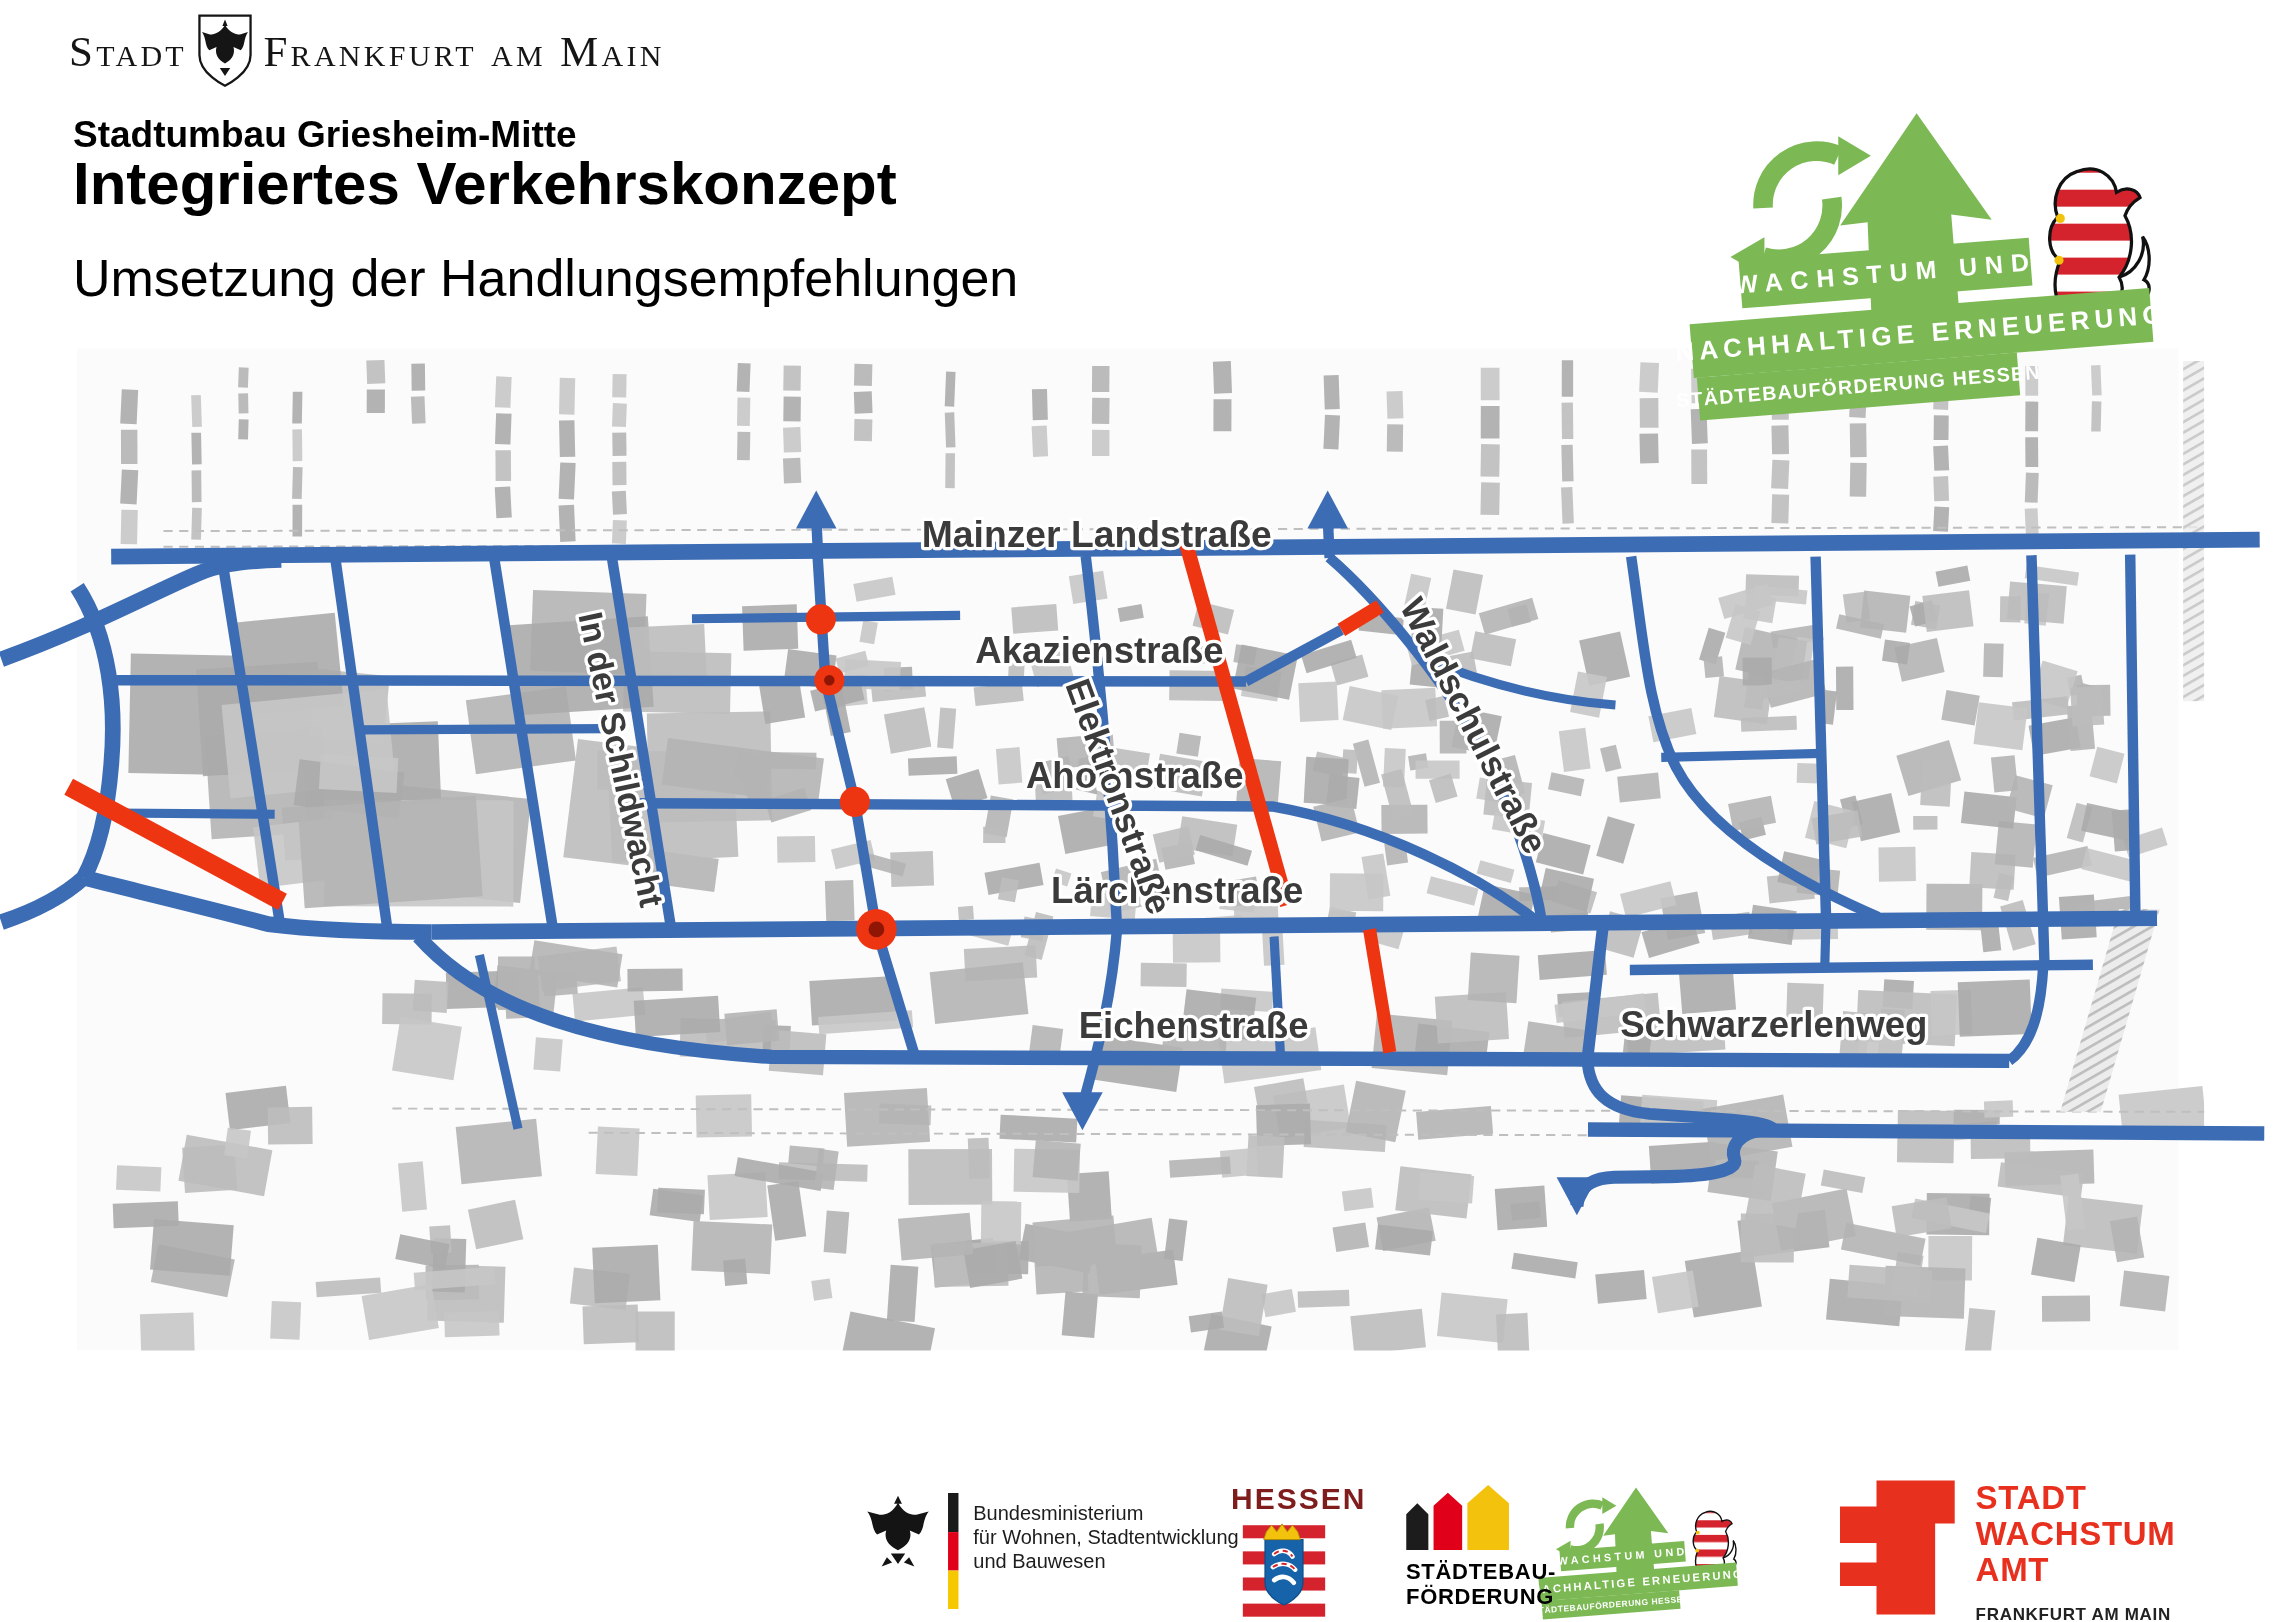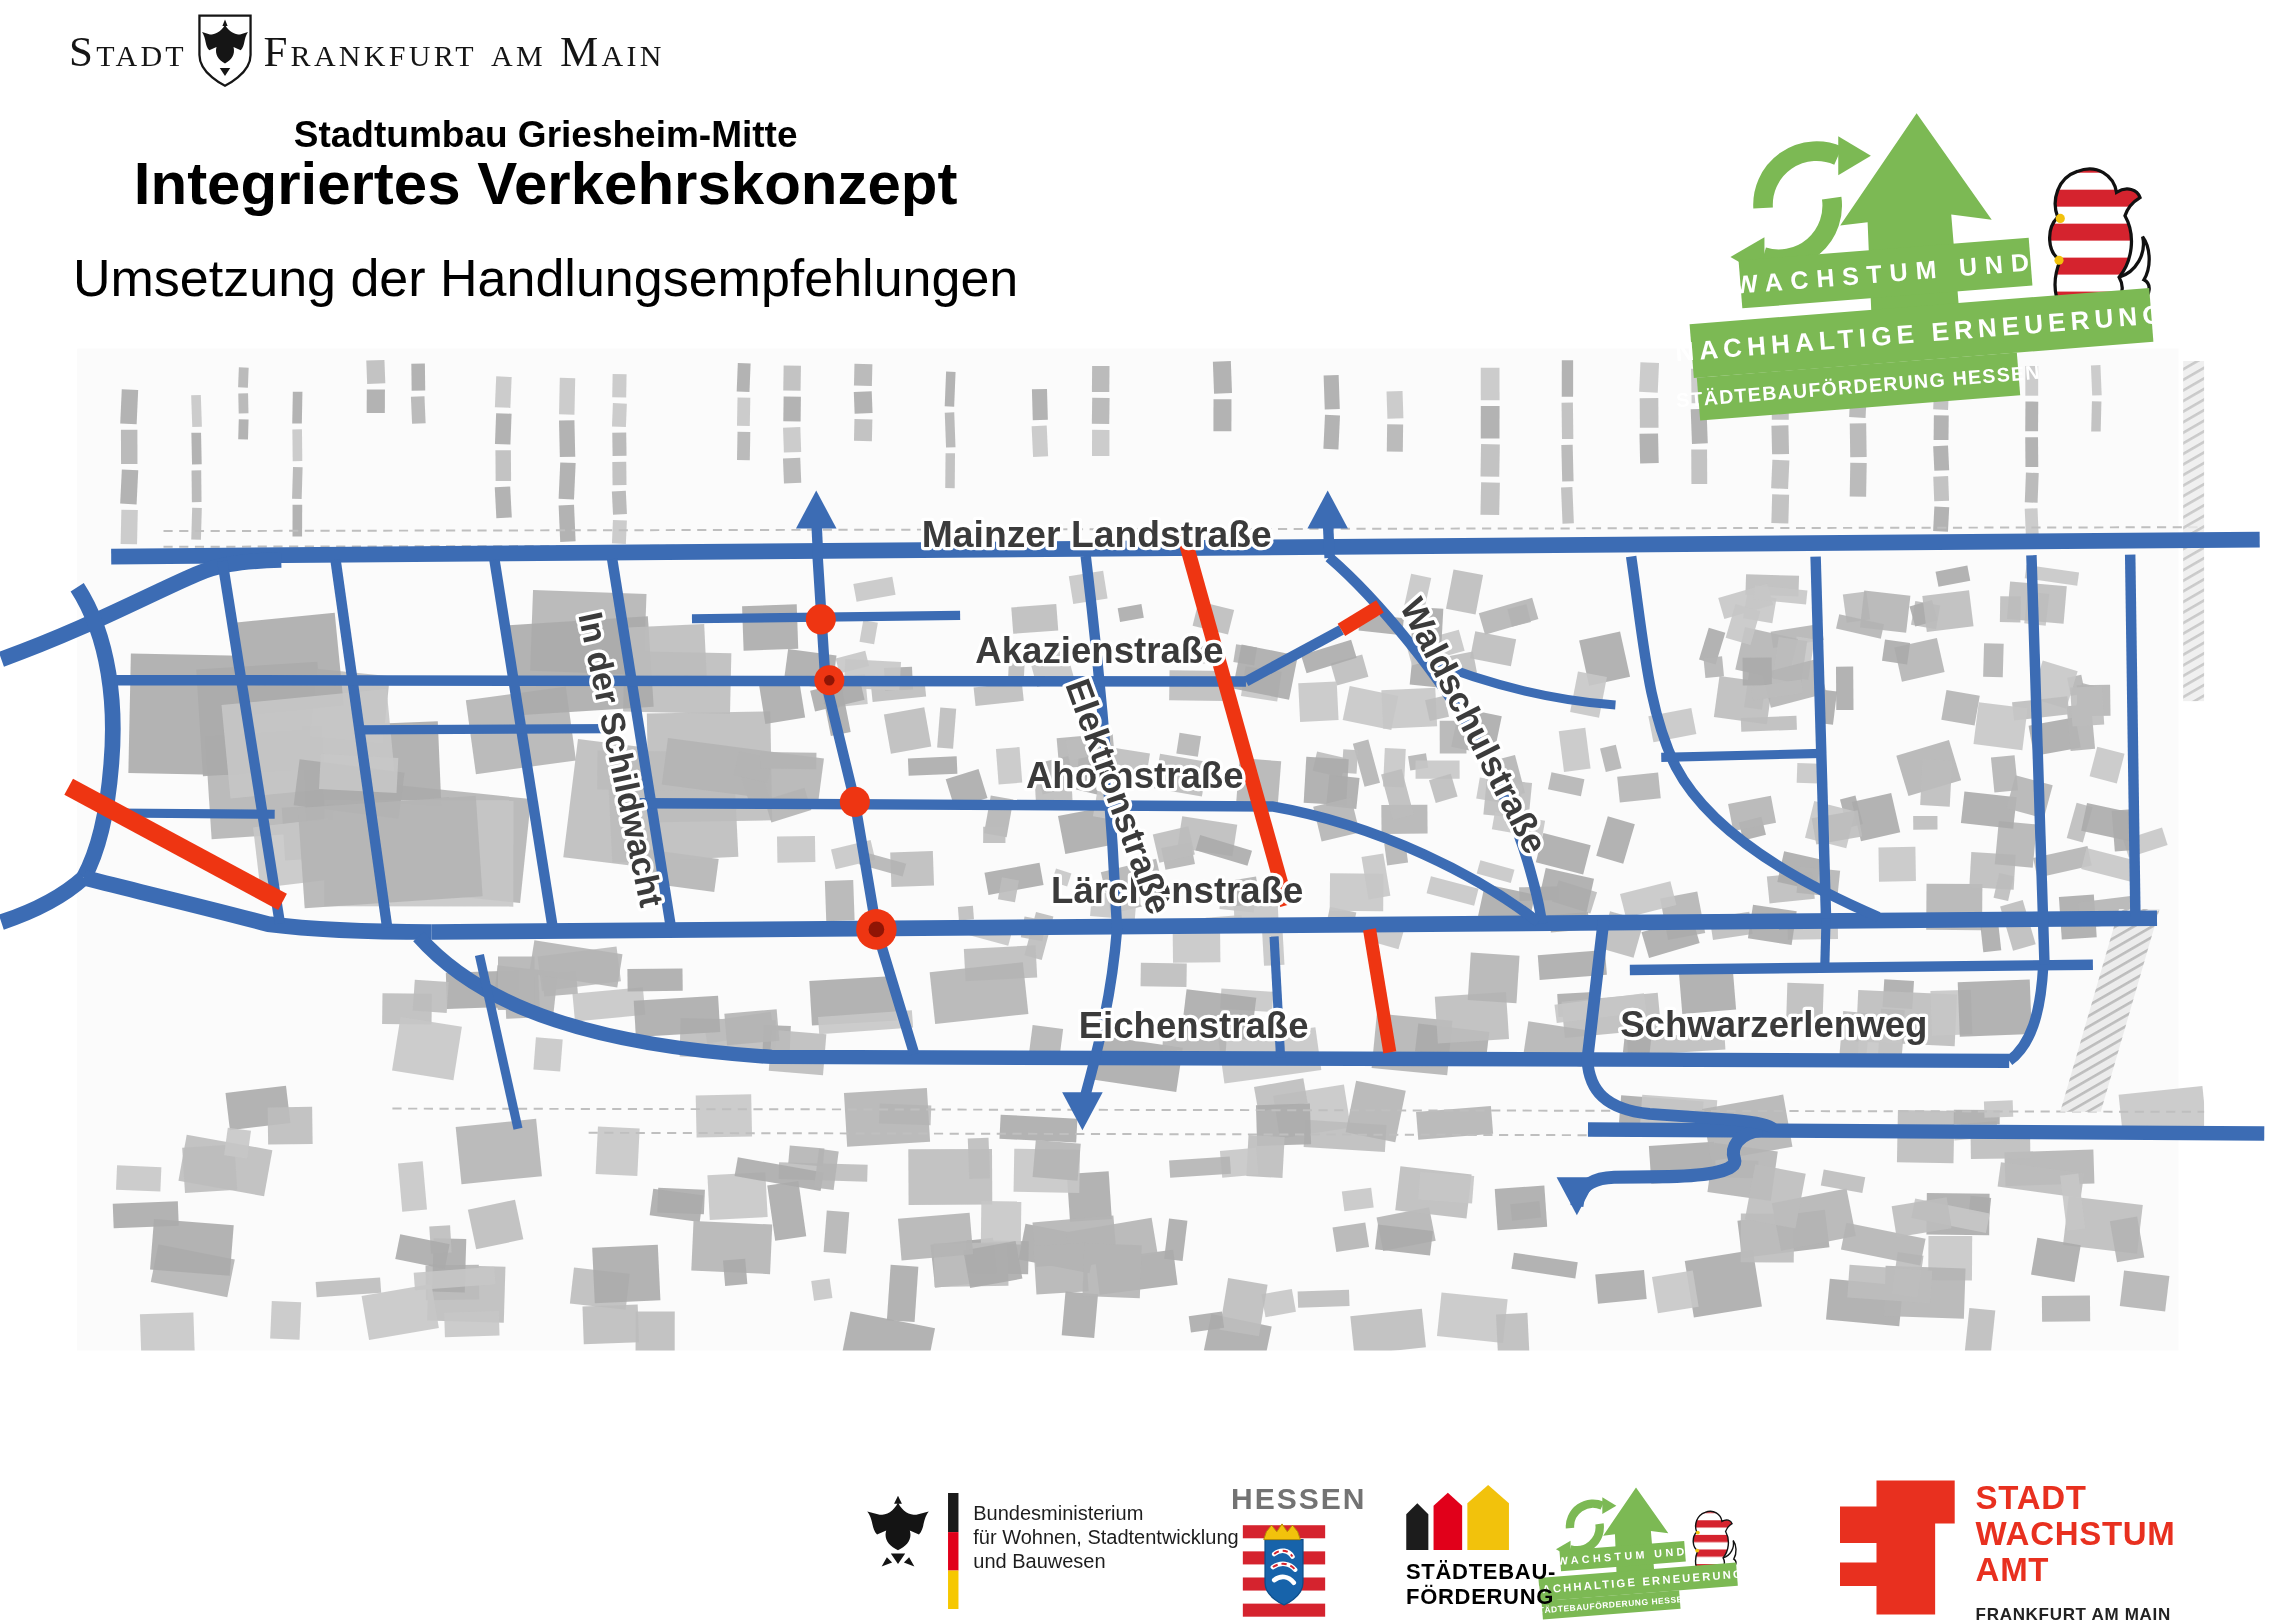--- a/index.html
+++ b/index.html
@@ -3,32 +3,32 @@
 <meta charset="utf-8">
 <style>
   html,body{margin:0;padding:0;background:#fff;}
   #page{position:relative;width:2295px;height:1622px;background:#fff;overflow:hidden;
         font-family:"Liberation Sans",sans-serif;}
   
   .ffm-logo{position:absolute;left:69px;top:13px;display:flex;align-items:center;gap:9.2px;
             font-family:"Liberation Serif",serif;font-variant:small-caps;color:#151515;
             font-size:43px;letter-spacing:3.3px;}
   .ffm-logo .big{font-size:43px;}
-  .titles{position:absolute;left:73px;top:114px;color:#000;text-align:center;}
+  .titles{position:absolute;left:73px;top:114px;color:#000;}
   .t-sub{font-size:37px;font-weight:bold;line-height:42px;}
   .t-main{font-size:60px;font-weight:bold;line-height:56px;}
   .t-main2{font-size:52px;font-weight:normal;line-height:56px;margin-top:38px;}
   
   .wl{position:absolute;transform-origin:0 0;}
   .wl .strip{position:absolute;background:#7cb954;color:#fff;font-weight:bold;
              display:flex;align-items:center;justify-content:center;white-space:nowrap;}
   
   .foot{position:absolute;color:#222;}
   .bund-text{font-size:20px;line-height:24px;color:#1d1d1d;}
-  .hessen-word{font-size:30px;font-weight:bold;color:#737373;letter-spacing:2px;}
+  .hessen-word{font-size:30px;font-weight:bold;color:#7f1d1d;letter-spacing:2px;}
   .sbf-t{font-size:22px;font-weight:bold;color:#000000;line-height:25px;letter-spacing:0.7px;}
   .sbf-s{font-size:13.7px;color:#4a4a4a;line-height:17px;margin-top:11.8px;}
   .spa-t{font-size:33px;font-weight:bold;line-height:36px;letter-spacing:0.7px;}
   .spa-s{font-size:17px;font-weight:bold;margin-top:17px;letter-spacing:0.7px;}
   svg{display:block;}
 </style>
 </head>
 <body>
 
 <div id="page">

